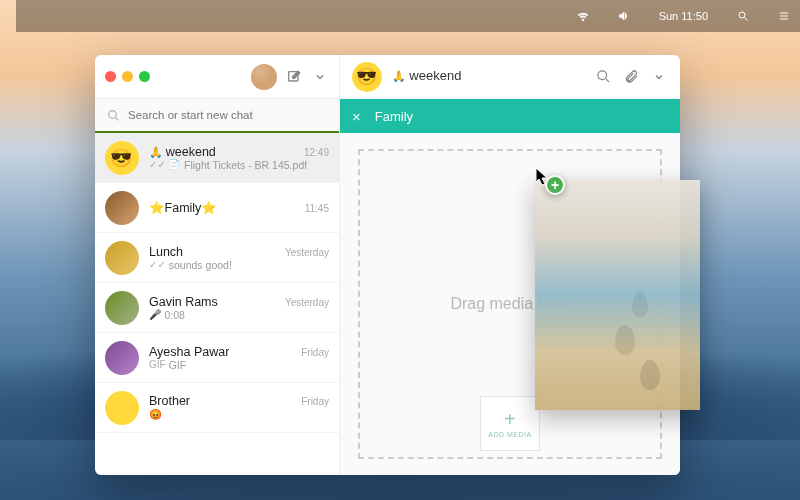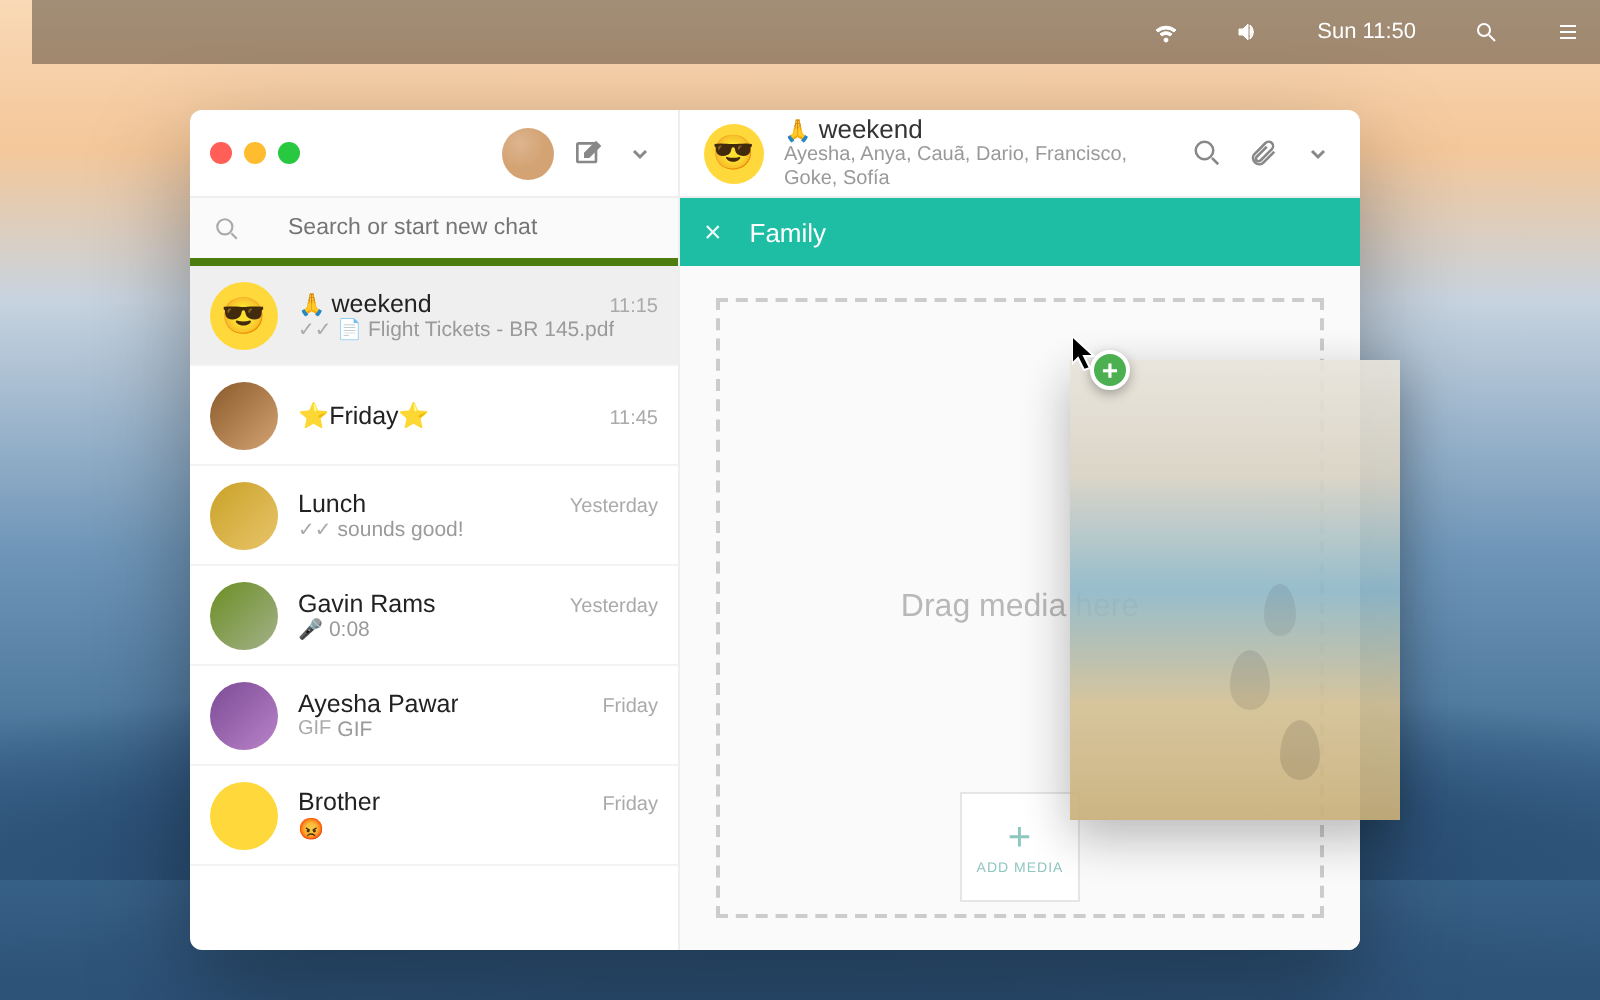--- a/index.html
+++ b/index.html
@@ -17,21 +17,21 @@
 .tb-left .spacer{flex:1}
 .avatar{width:26px;height:26px;border-radius:50%;background:#d4a373 radial-gradient(circle at 35% 30%,#fff3,transparent 50%)}
 .icon-btn{width:18px;height:18px;display:flex;align-items:center;justify-content:center;color:#888;cursor:pointer}
 .tb-right{flex:1;display:flex;align-items:center;padding:0 12px;gap:10px}
 .chat-emoji{width:30px;height:30px;border-radius:50%;background:#ffd93b;display:flex;align-items:center;justify-content:center;font-size:17px}
 .chat-title{flex:1;line-height:1.15}
 .chat-title .t{font-size:13px;color:#333}
 .chat-title .s{font-size:10px;color:#999}
 .body{flex:1;display:flex;min-height:0}
 .sidebar{width:245px;border-right:1px solid #eee;display:flex;flex-direction:column}
-.search{height:34px;display:flex;align-items:center;padding:0 12px;gap:24px;background:#fafafa;border-bottom:4px solid #4d7c0f}
+.search{height:34px;display:flex;align-items:center;padding:0 12px;gap:8px;background:#fafafa;border-bottom:2px solid #4d7c0f}
 .search input{border:0;background:transparent;outline:0;font-size:11.5px;color:#555;flex:1}
 .chatlist{flex:1;overflow:hidden}
 .row{display:flex;align-items:center;height:50px;padding:0 10px;gap:10px;border-bottom:1px solid #f3f3f3;cursor:pointer}
 .row.selected{background:#efefef}
 .av{width:34px;height:34px;border-radius:50%;flex-shrink:0;display:flex;align-items:center;justify-content:center;font-size:18px}
 .av0{background:#ffd93b}.av1{background:linear-gradient(135deg,#8b5a2b,#d4a373)}.av2{background:linear-gradient(135deg,#e07856,#f4a261)}.av3{background:linear-gradient(135deg,#c9a227,#e9c46a)}.av4{background:linear-gradient(135deg,#6b8e23,#a3b18a)}.av5{background:linear-gradient(135deg,#7b4b94,#b983c9)}.av6{background:#ffd93b}
 .row-main{flex:1;min-width:0}
 .row-top{display:flex;justify-content:space-between;align-items:baseline}
 .name{font-size:12.5px;color:#222;white-space:nowrap;overflow:hidden;text-overflow:ellipsis}
 .time{font-size:10px;color:#aaa}
@@ -94,21 +94,20 @@
       <div class="icon-btn">
         <svg width="12" height="12" viewBox="0 0 24 24" fill="none" stroke="#888" stroke-width="3">
             <path d="M6 9l6 6 6-6"></path>
           </svg>
       </div>
     </div>
     <div class="tb-right">
       <div class="chat-emoji">😎</div>
       <div class="chat-title">
         <div class="t"><span class="pray">🙏</span> <span>weekend</span></div>
-        <div class="s">Ayesha, Anya, Cauã, Dario, Francisco, Goke, Sofía</div>
       </div>
       <div class="icon-btn">
         <svg width="15" height="15" viewBox="0 0 24 24" fill="none" stroke="#888" stroke-width="2">
             <circle cx="10" cy="10" r="7"></circle>
             <line x1="16" y1="16" x2="21" y2="21"></line>
           </svg>
       </div>
       <div class="icon-btn">
         <svg width="15" height="15" viewBox="0 0 24 24" fill="none" stroke="#888" stroke-width="2">
             <path d="M21 11l-9 9a5 5 0 01-7-7l9-9a3.5 3.5 0 015 5l-9 9a2 2 0 01-3-3l8-8"></path>
@@ -130,32 +129,32 @@
             <line x1="16" y1="16" x2="21" y2="21"></line>
           </svg>
         <input placeholder="Search or start new chat" style="">
       </div>
       <div class="chatlist" id="chatlist">
           <div class="row selected">
             <div class="av av0">😎</div>
     <div class="row-main">
       <div class="row-top">
                 <span class="name"><span class="pray">🙏 </span>weekend</span>
-                <span class="time">11:15</span>
+                <span class="time">12:49</span>
               </div>
       <div class="row-top">
                 <span class="preview"><span class="tick">✓✓ 📄</span> Flight Tickets - BR 145.pdf</span>
               </div>
     </div>
           </div>
           <div class="row">
             <div class="av av1"></div>
     <div class="row-main">
       <div class="row-top">
-                <span class="name">⭐Friday⭐</span>
+                <span class="name">⭐Family⭐</span>
                 <span class="time">11:45</span>
               </div>
     </div>
           </div>
           <div class="row">
             <div class="av av3"></div>
     <div class="row-main">
       <div class="row-top">
                 <span class="name">Lunch</span>
                 <span class="time">Yesterday</span>

